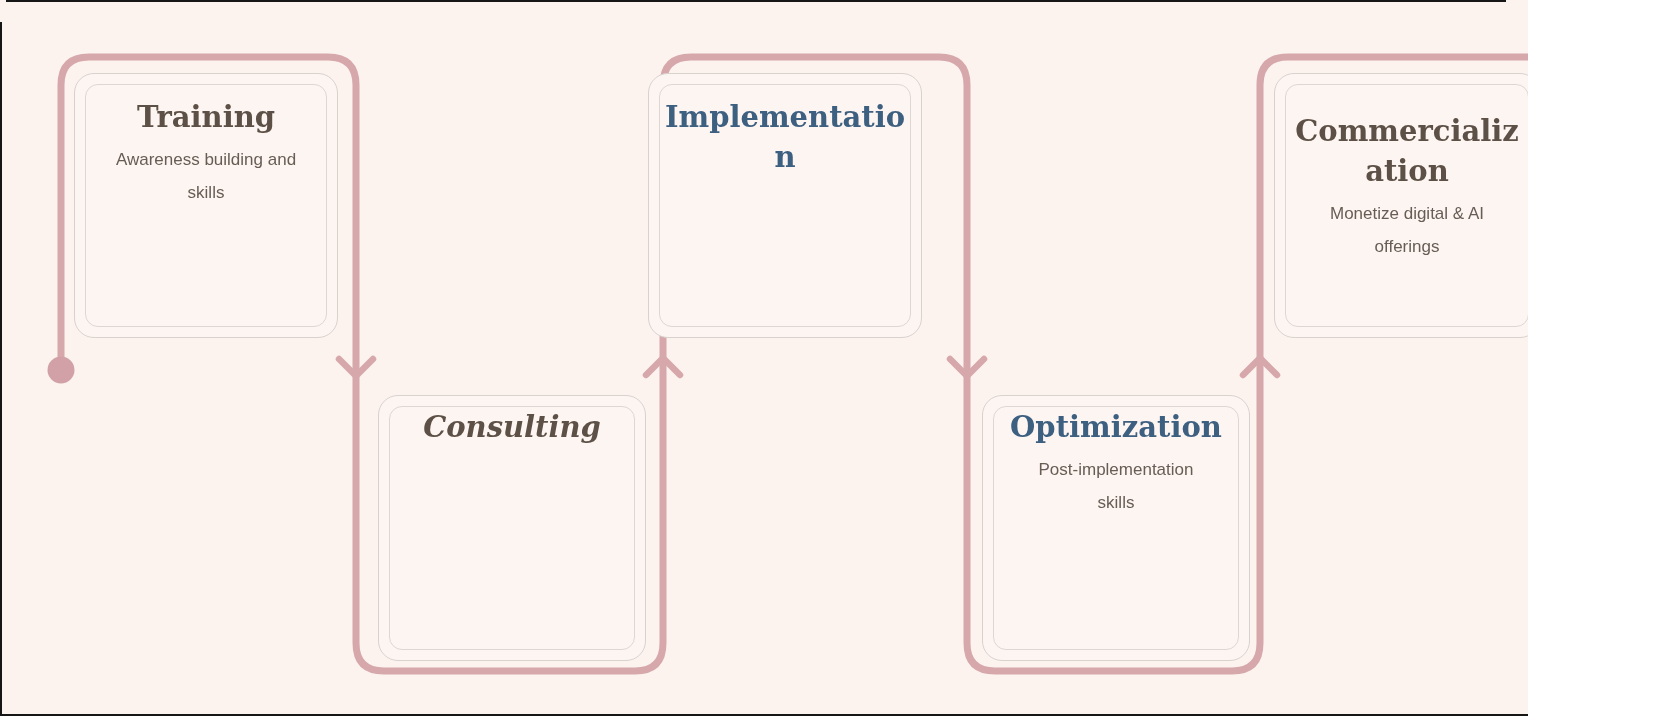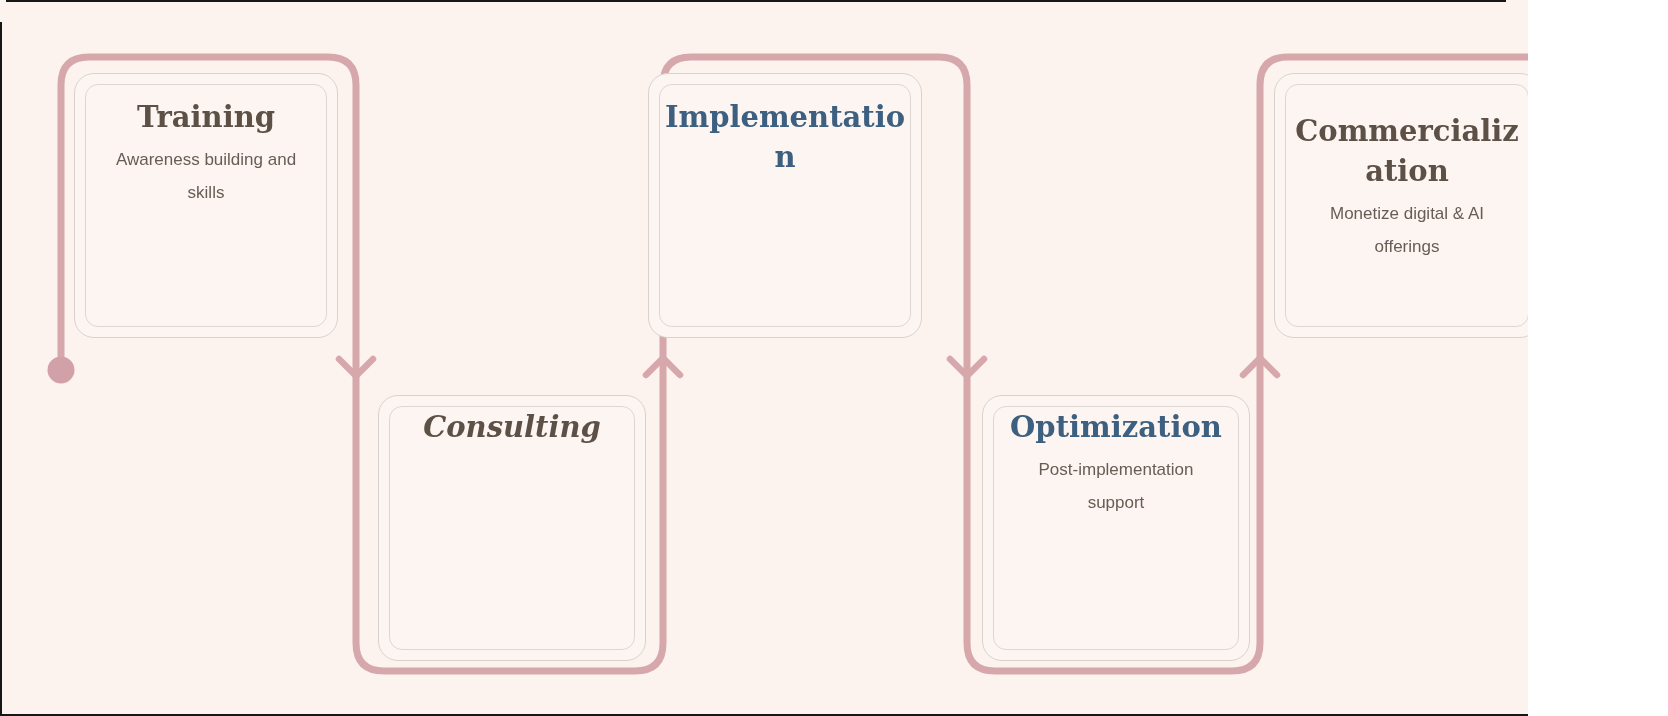--- a/index.html
+++ b/index.html
@@ -92,21 +92,21 @@
 
   <div class="stage-box row-top stage-implementation">
     <div class="stage-inner">
       <div class="stage-title" style="color: rgb(61, 95, 128);">Implementation</div>
     </div>
   </div>
 
   <div class="stage-box row-bottom stage-optimization">
     <div class="stage-inner">
       <div class="stage-title" style="color: rgb(61, 95, 128);">Optimization</div>
-      <div class="stage-subtitle">Post-implementation support</div>
+      <div class="stage-subtitle">Post-implementation skills</div>
     </div>
   </div>
 
   <div class="stage-box row-top stage-commercialization">
     <div class="stage-inner">
       <div class="stage-title" style="color: rgb(93, 80, 70); margin-top: 14px;">Commercialization</div>
       <div class="stage-subtitle">Monetize digital &amp; AI offerings</div>
     </div>
   </div>
 

